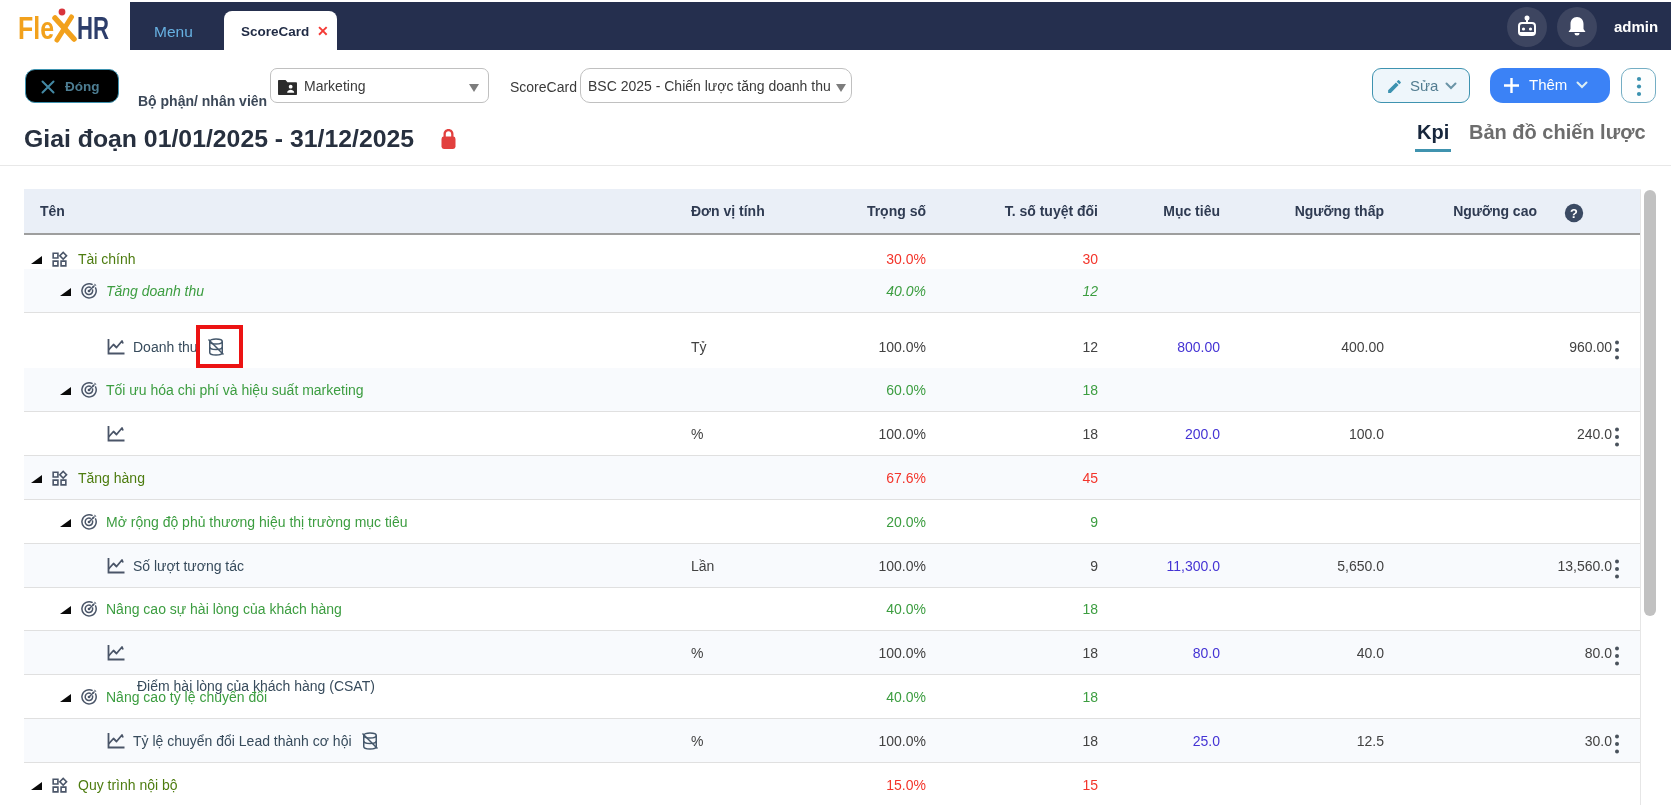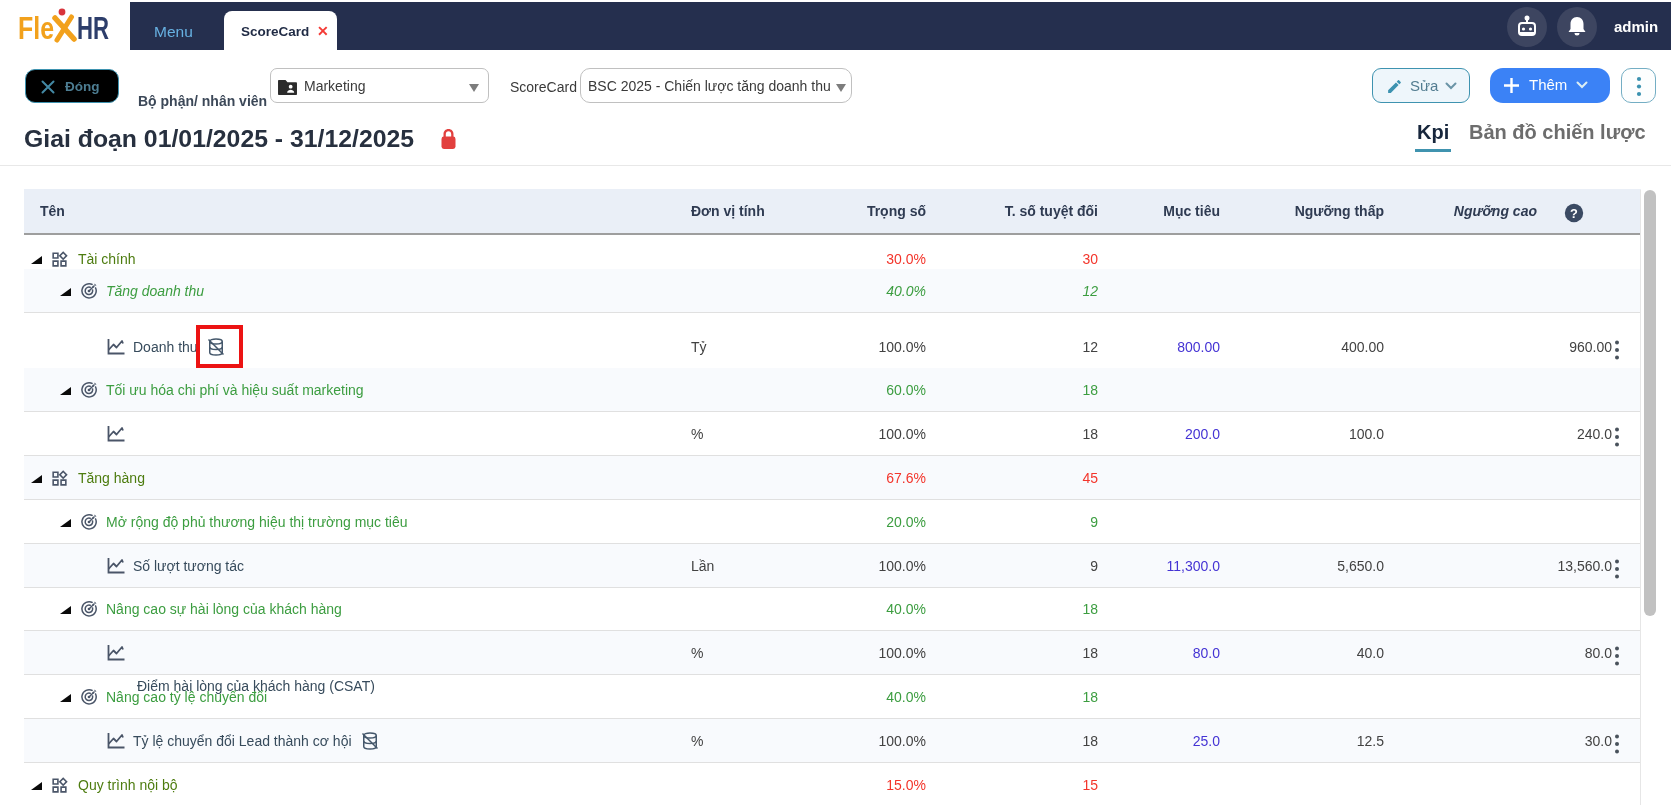--- a/index.html
+++ b/index.html
@@ -157,21 +157,21 @@
 <div id="tab-map">Bản đồ chiến lược</div>
 <div id="divider"></div>
 
 <div id="thead">
   <div style="left:16px;">Tên</div>
   <div style="left:667px;">Đơn vị tính</div>
   <div style="left:792px;width:110px;text-align:right;">Trọng số</div>
   <div style="left:964px;width:110px;text-align:right;">T. số tuyệt đối</div>
   <div style="left:1086px;width:110px;text-align:right;">Mục tiêu</div>
   <div style="left:1250px;width:110px;text-align:right;">Ngưỡng thấp</div>
-  <div style="left:1403px;width:110px;text-align:right;font-style:italic;">Ngưỡng cao</div>
+  <div style="left:1403px;width:110px;text-align:right;">Ngưỡng cao</div>
   <svg style="position:absolute;left:1539px;top:13px;" width="22" height="22" viewBox="0 0 24 24">
     <circle cx="12" cy="12" r="10" fill="#3b4a63"></circle>
     <text x="12" y="17" font-size="14" font-weight="bold" fill="#fff" text-anchor="middle" font-family="Liberation Sans">?</text>
   </svg>
 </div>
 <div id="tbody">
     <div class="row" style="top:237px;">
       <svg class="tri" style="left:7px;" width="11" height="8" viewBox="0 0 11 8">
         <polygon points="0,8 11,8 11,0" fill="#0a0a0a"></polygon>
       </svg>

